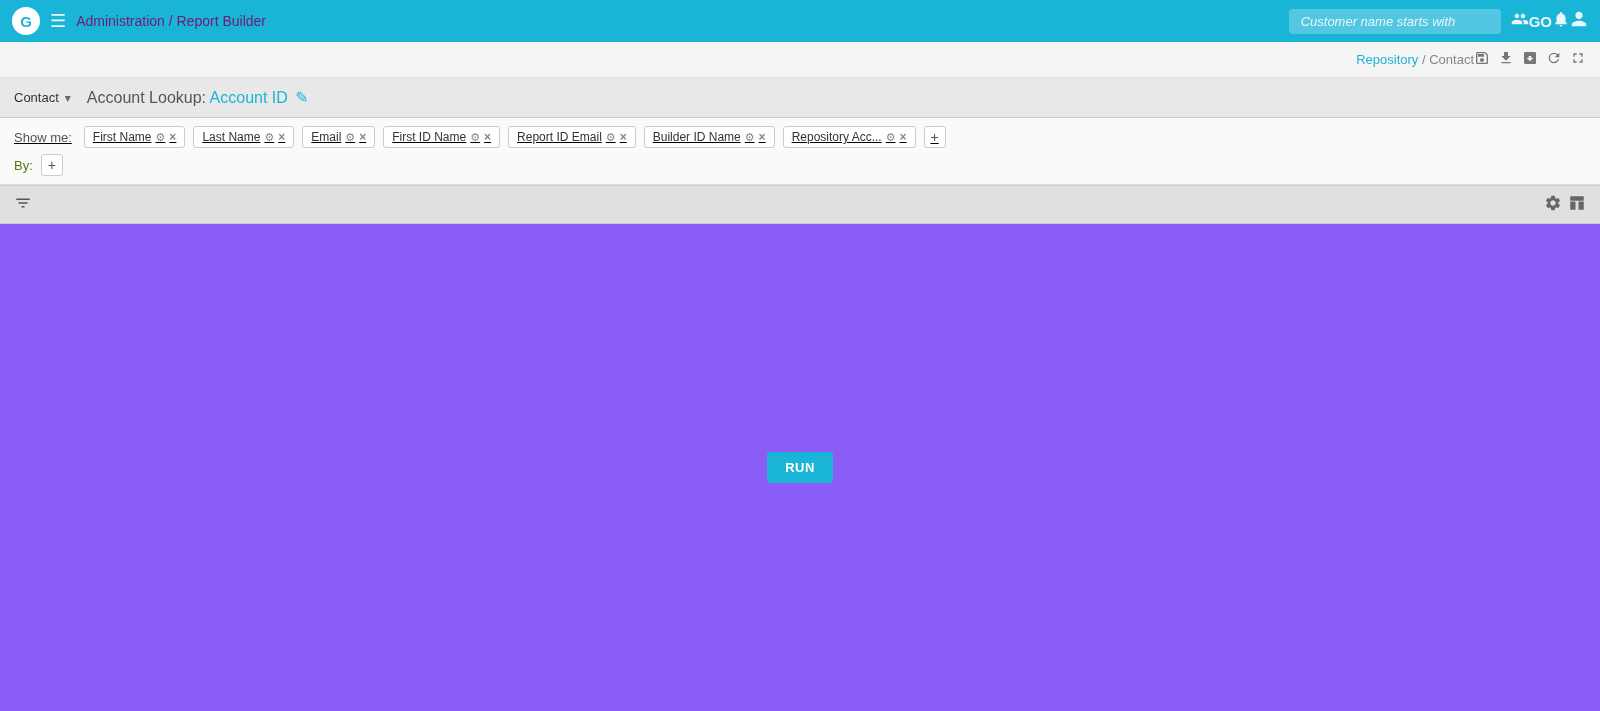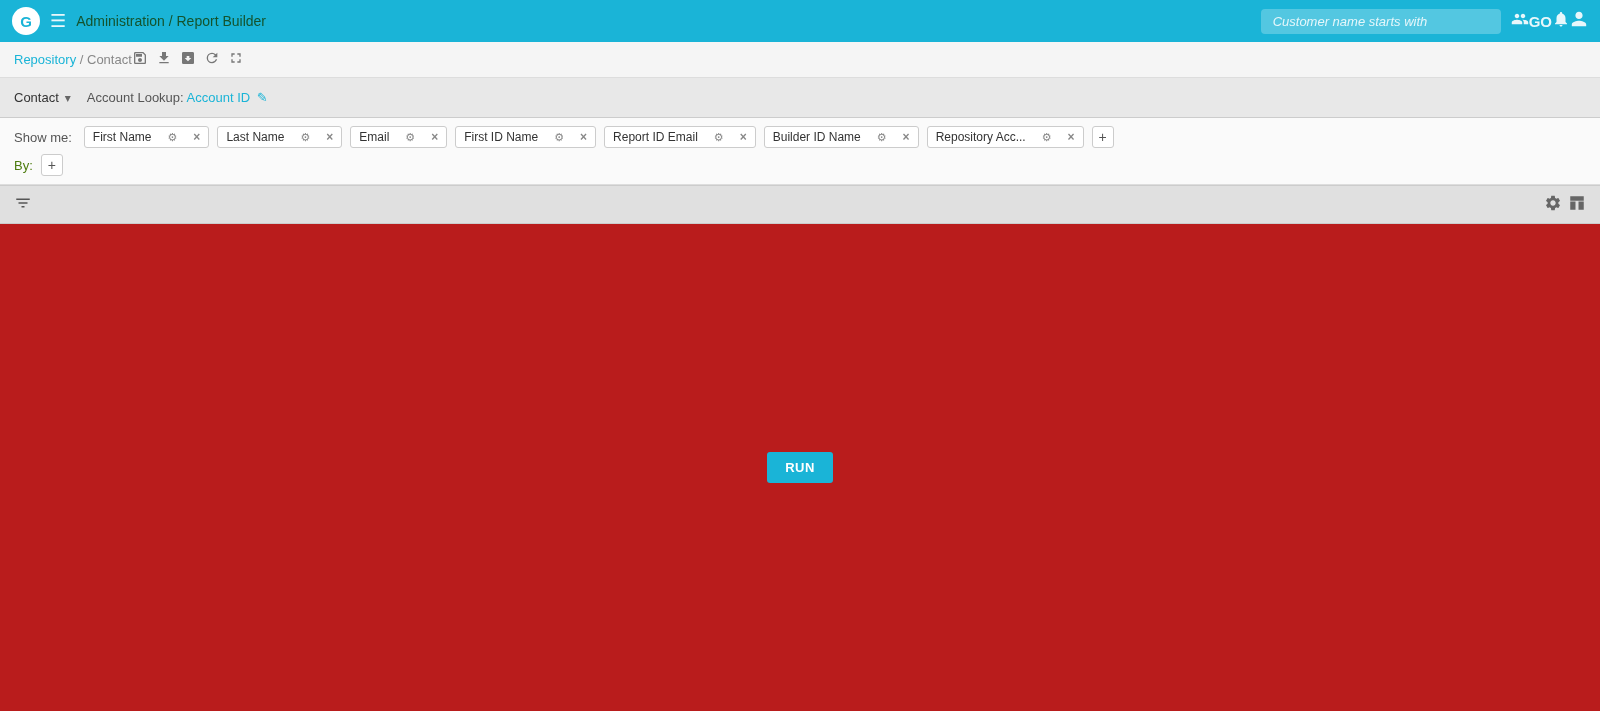--- a/index.html
+++ b/index.html
@@ -25,51 +25,51 @@
       font-size: 15px;
       flex-shrink: 0;
     }
     .topnav-hamburger {
       font-size: 18px;
       cursor: pointer;
       opacity: 0.9;
     }
     .topnav-breadcrumb {
       font-size: 14px;
-      color: #14532d;
+      color: #701a75;
       flex: 1;
     }
     .topnav-search {
       background: rgba(255,255,255,0.25);
       border: none;
       border-radius: 4px;
       padding: 5px 12px;
       color: white;
-      width: 240px;
+      width: 212px;
       font-size: 13px;
       outline: none;
     }
     .topnav-search::placeholder { color: rgba(255,255,255,0.85); font-style: italic; }
     .topnav-icons {
       display: flex;
       align-items: center;
       color: white;
       font-size: 16px;
     }
     .topnav-icon { cursor: pointer; opacity: 0.9; }
 
     
     .secondbar {
       background: #f5f5f5;
       height: 36px;
       display: flex;
       align-items: center;
       padding: 0 14px;
       border-bottom: 1px solid #ddd;
-      justify-content: flex-start;
+      justify-content: flex-end;
     }
     .secondbar-breadcrumb { font-size: 13px; color: #555; }
     .secondbar-breadcrumb span { color: #888; }
     .secondbar-actions { display: flex; gap: 8px; align-items: center; }
     .secondbar-action-icon { font-size: 15px; color: #777; cursor: pointer; }
 
     
     .main {
       display: flex;
       flex-direction: column;
@@ -83,26 +83,27 @@
       padding: 8px 14px;
       display: flex;
       flex-direction: column;
       gap: 6px;
     }
     .fields-row {
       display: flex;
       align-items: center;
       gap: 8px;
       flex-wrap: wrap;
+      text-decoration: underline;
     }
     .fields-label { color: #555; font-size: 13px; margin-right: 4px; }
     .field-tag {
       display: flex;
       align-items: center;
-      gap: 16px;
+      gap: 4px;
       background: white;
       border: 1px solid #ccc;
       border-radius: 3px;
       padding: 3px 8px;
       font-size: 12px;
       color: #333;
     }
     .field-tag-gear { color: #888; cursor: pointer; font-size: 11px; }
     .field-tag-x { color: #888; cursor: pointer; font-size: 12px; font-weight: bold; }
     .field-add {
@@ -133,40 +134,40 @@
       justify-content: space-between;
     }
     .contact-selector {
       display: flex;
       align-items: center;
       gap: 6px;
       cursor: pointer;
     }
     .contact-selector-label { font-size: 13px; color: #333; font-weight: 500; }
     .contact-selector-arrow { color: #666; font-size: 12px; }
-    .contact-lookup { font-size: 13px; color: #555; }
+    .contact-lookup { font-size: 16px; color: #555; }
     .contact-lookup a { color: #1ab4d7; text-decoration: none; cursor: pointer; }
 
     
     .filter-toolbar {
       background: #e0e0e0;
       height: 38px;
       display: flex;
       align-items: center;
       padding: 0 14px;
       gap: 10px;
       border-bottom: 1px solid #ccc;
       justify-content: space-between;
     }
     .filter-toolbar-right { display: flex; gap: 6px; align-items: center; }
     .toolbar-icon-btn { font-size: 16px; color: #666; cursor: pointer; }
 
     
     .results-area {
-      background: #b91c1c;
+      background: #8b5cf6;
       flex: 1;
       display: flex;
       align-items: center;
       justify-content: center;
       position: relative;
     }
     .run-button {
       background: #1ab4d7;
       color: white;
       border: none;

